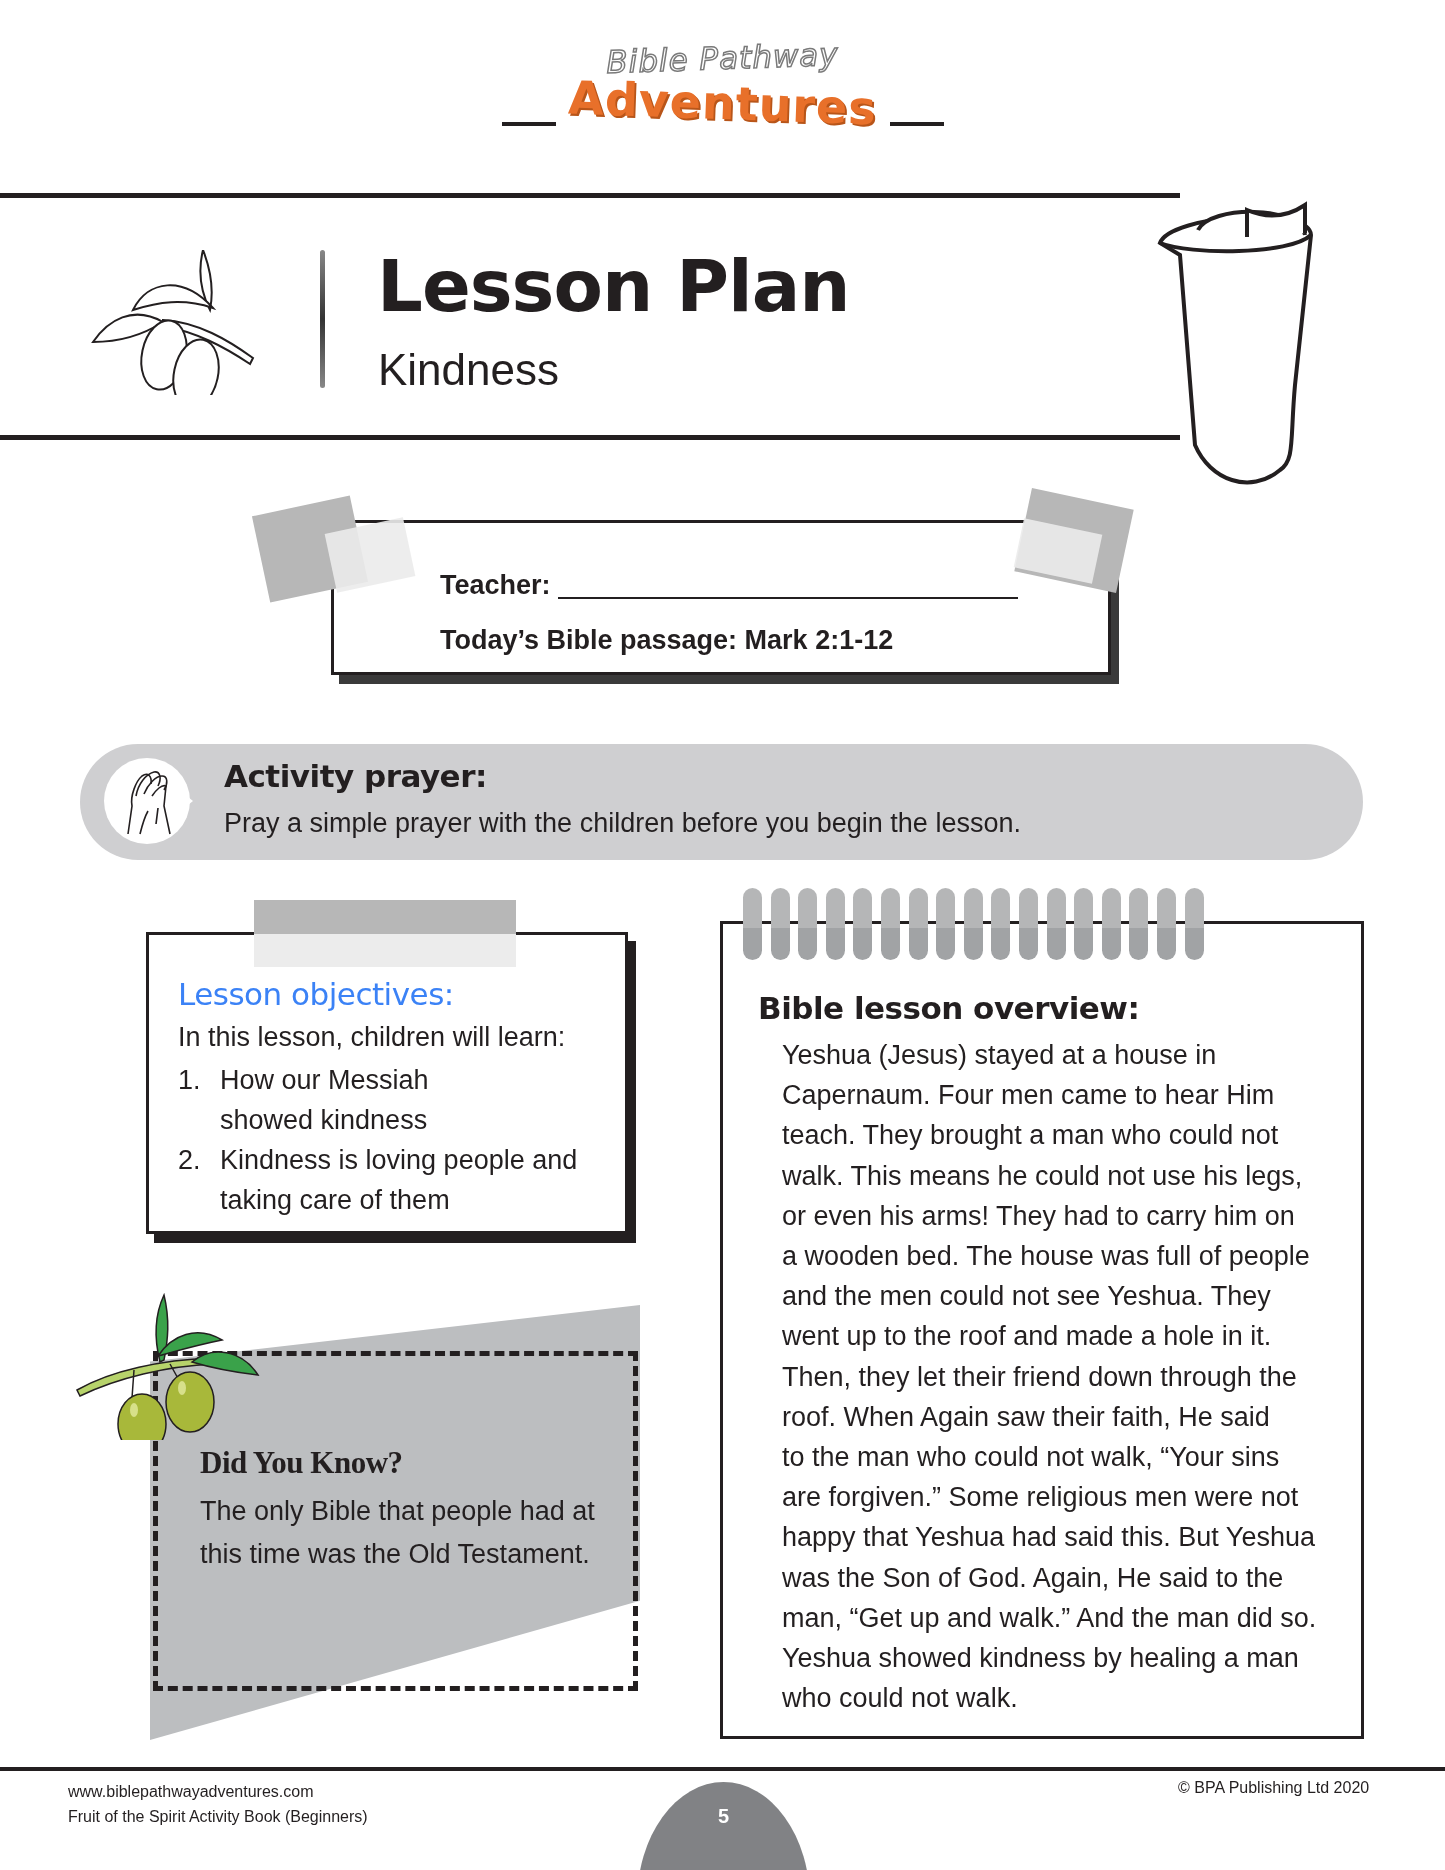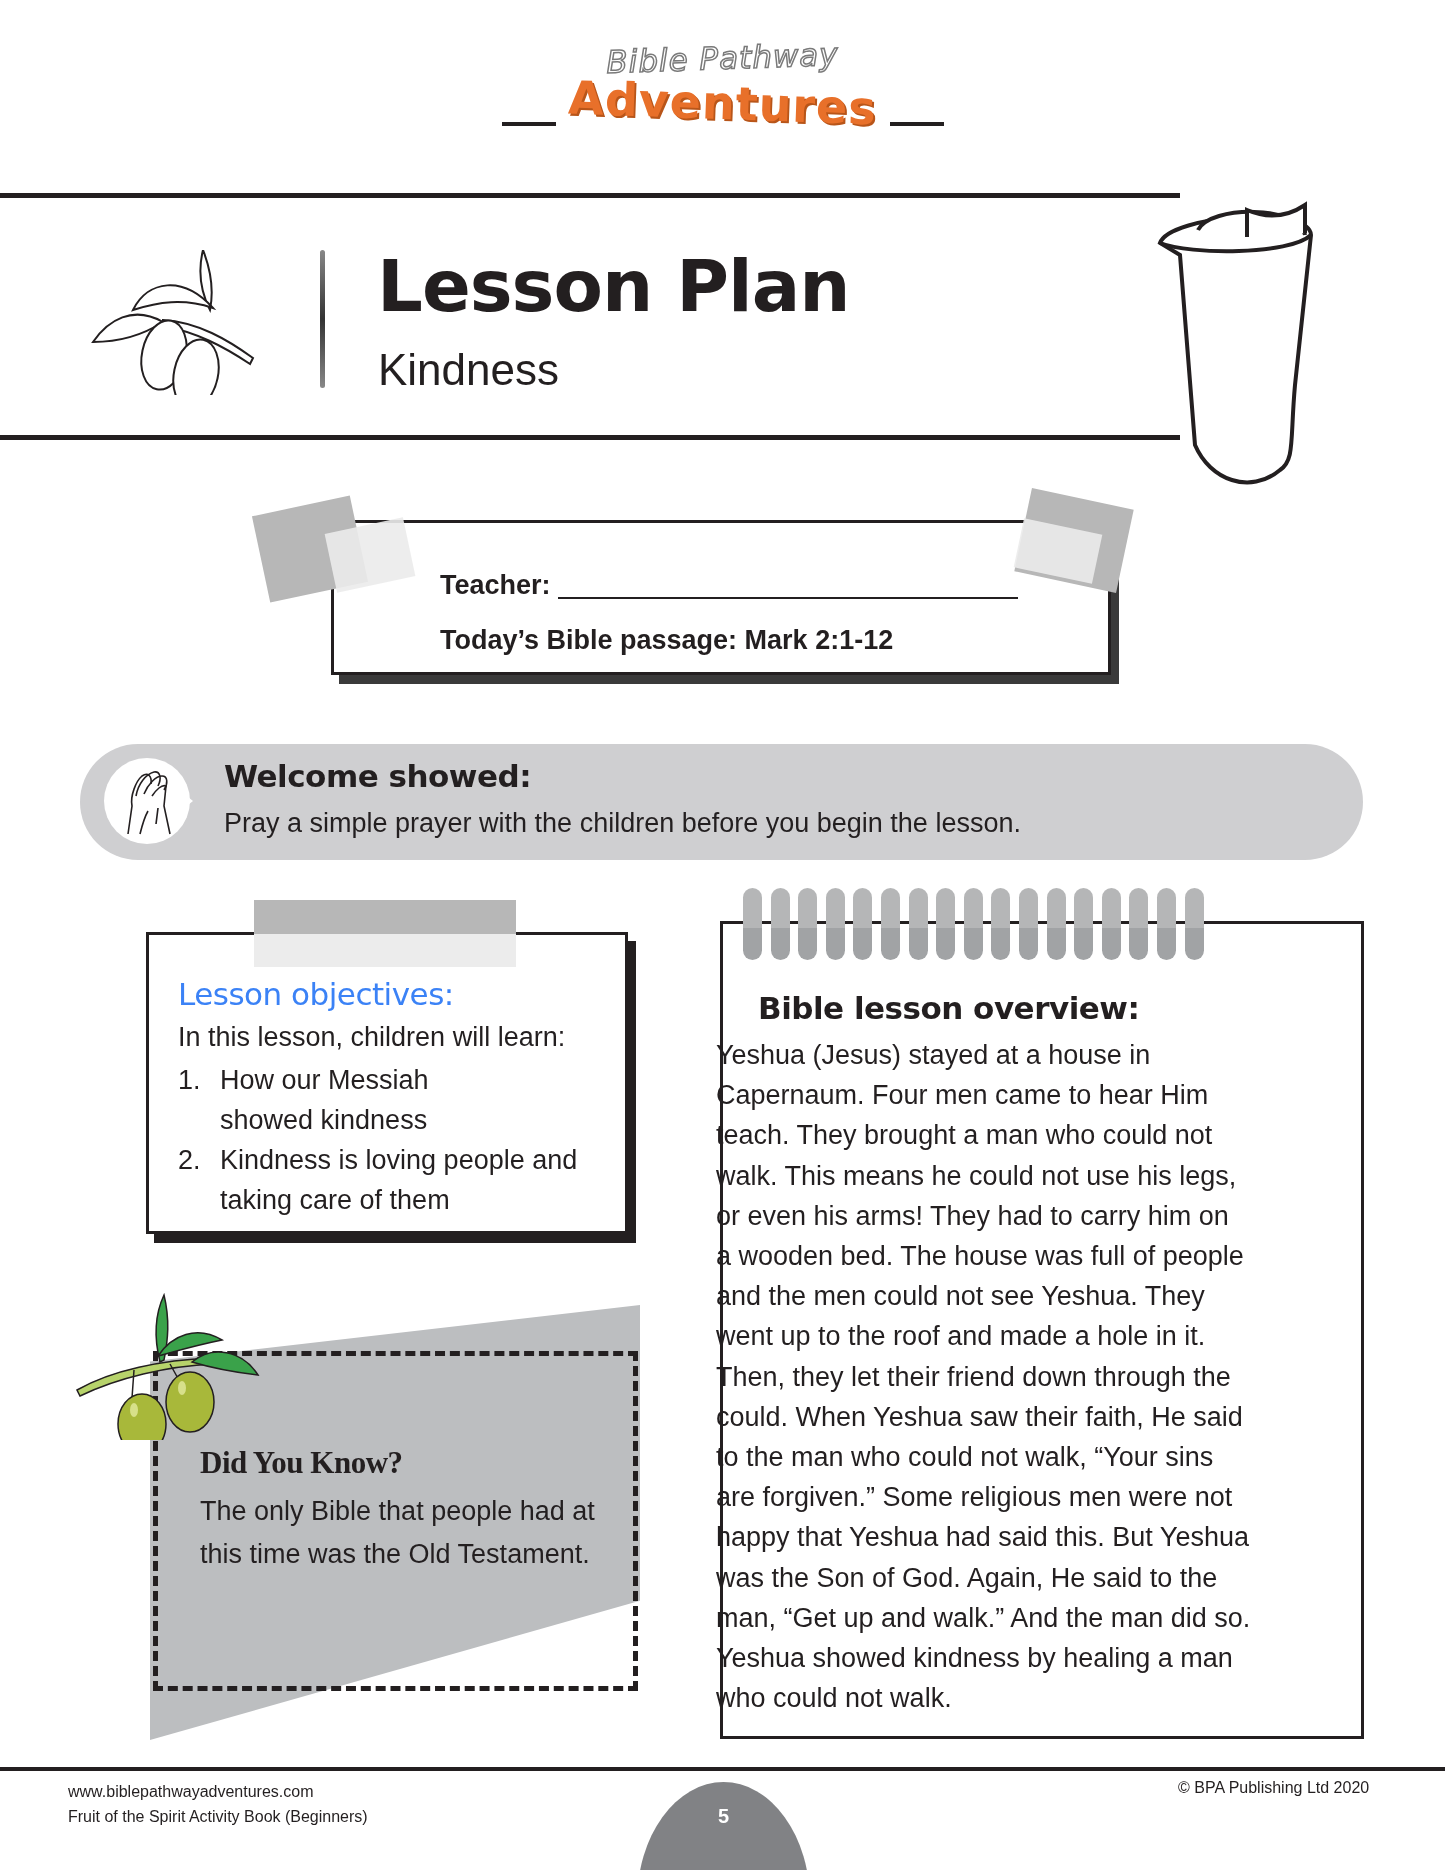--- a/index.html
+++ b/index.html
@@ -56,21 +56,21 @@
   
   .dyk-bg { left: 150px; top: 1305px; width: 490px; height: 435px; background: #bcbec0; clip-path: polygon(0 13%, 100% 0, 100% 68%, 0 100%); }
   .dyk-border { left: 153px; top: 1351px; width: 485px; height: 340px; border: 5px dashed #231f20; }
   .dyk-title { left: 200px; top: 1445px; font-family: Liberation Serif, serif; font-weight: bold; font-size: 31px; color: #231f20; letter-spacing: -0.5px; }
   .dyk-text { left: 200px; top: 1490px; width: 400px; font-size: 27px; line-height: 43px; color: #231f20; }
 
   
   .nb-card { left: 720px; top: 921px; width: 644px; height: 818px; background: #fff; border: 3px solid #231f20; }
   .ring { position: absolute; top: 888px; width: 19px; height: 72px; border-radius: 10px; background: linear-gradient(#b5b6b7 0 55%, #a1a3a5 55% 100%); }
   .nb-title { left: 758px; top: 990px; font-family: "DejaVu Sans", sans-serif; font-weight: bold; font-size: 31px; color: #231f20; letter-spacing: -0.5px; }
-  .nb-text { left: 716px; top: 1035px; width: 580px; font-size: 27px; line-height: 40.2px; color: #231f20; }
+  .nb-text { left: 782px; top: 1035px; width: 580px; font-size: 27px; line-height: 40.2px; color: #231f20; }
   .nb-line { display: block; white-space: nowrap; }
 
   
   .footer-line { left: 0; top: 1767px; width: 1445px; height: 4px; background: #231f20; }
   .footer-left { left: 68px; top: 1779px; font-size: 16px; line-height: 25px; color: #231f20; }
   .footer-right { left: 1178px; top: 1779px; font-size: 16px; color: #231f20; }
   .page-oval { left: 637px; top: 1782px; width: 173px; height: 200px; background: #818285; border-radius: 50% 50% 0 0 / 60% 60% 0 0; }
   .page-num { left: 637px; top: 1805px; width: 173px; text-align: center; color: #fff; font-weight: bold; font-size: 20px; }
 </style>
 </head>
@@ -123,21 +123,21 @@
 <svg class="abs" style="left:118px;top:766px" width="60" height="70" viewBox="0 0 60 70">
   <g fill="none" stroke="#231f20" stroke-width="1.6">
     <path d="M10 68 L14 40 C12 30,18 15,24 10 C30 6,34 10,33 18"></path>
     <path d="M18 30 C20 18,28 8,36 6 C42 5,44 12,40 20"></path>
     <path d="M26 28 C30 18,38 10,44 10 C50 10,50 18,46 24"></path>
     <path d="M34 30 C38 24,44 18,48 20 L46 40 L52 68"></path>
     <path d="M30 45 C26 52,24 60,22 68"></path>
     <path d="M40 42 L38 58"></path>
   </g>
 </svg>
-<div class="abs prayer-title">Welcome showed:</div>
+<div class="abs prayer-title">Activity prayer:</div>
 <div class="abs prayer-text">Pray a simple prayer with the children before you begin the lesson.</div>
 
 <div class="abs obj-card"></div>
 <div class="abs tape" style="left:254px;top:900px;width:262px;height:34px"></div>
 <div class="abs tape-light" style="left:254px;top:934px;width:262px;height:33px;background:#ececec"></div>
 <div class="abs obj-title">Lesson objectives:</div>
 <div class="abs obj-intro">In this lesson, children will learn:</div>
 <div class="abs obj-list">
   <div class="obj-item">
     <span class="obj-num">1.</span>
@@ -191,21 +191,21 @@
 <div class="abs nb-text">
   <span class="nb-line">Yeshua (Jesus) stayed at a house in</span>
   <span class="nb-line">Capernaum. Four men came to hear Him</span>
   <span class="nb-line">teach. They brought a man who could not</span>
   <span class="nb-line">walk. This means he could not use his legs,</span>
   <span class="nb-line">or even his arms! They had to carry him on</span>
   <span class="nb-line">a wooden bed. The house was full of people</span>
   <span class="nb-line">and the men could not see Yeshua. They</span>
   <span class="nb-line">went up to the roof and made a hole in it.</span>
   <span class="nb-line">Then, they let their friend down through the</span>
-  <span class="nb-line">could. When Yeshua saw their faith, He said</span>
+  <span class="nb-line">roof. When Again saw their faith, He said</span>
   <span class="nb-line">to the man who could not walk, “Your sins</span>
   <span class="nb-line">are forgiven.” Some religious men were not</span>
   <span class="nb-line">happy that Yeshua had said this. But Yeshua</span>
   <span class="nb-line">was the Son of God. Again, He said to the</span>
   <span class="nb-line">man, “Get up and walk.” And the man did so.</span>
   <span class="nb-line">Yeshua showed kindness by healing a man</span>
   <span class="nb-line">who could not walk.</span>
 </div>
 
 <div class="abs footer-line"></div>

